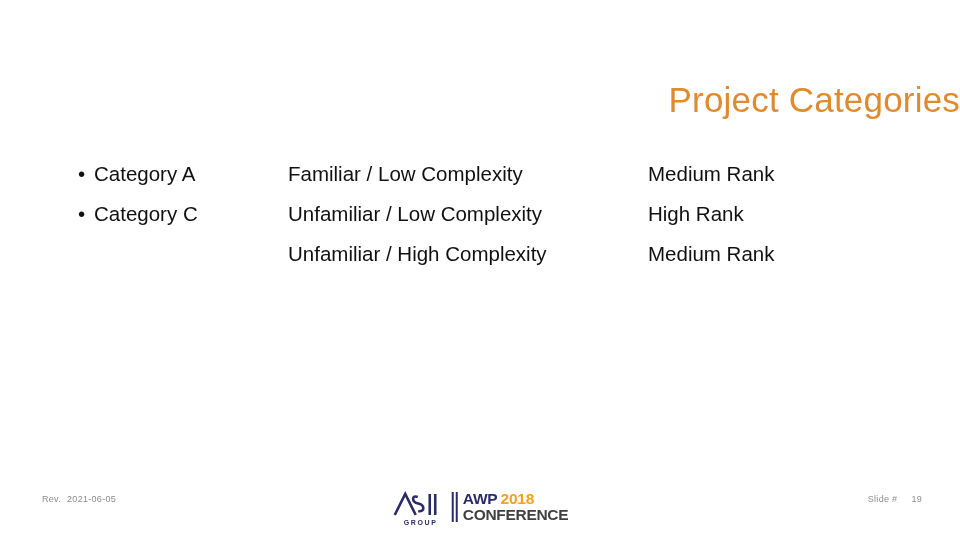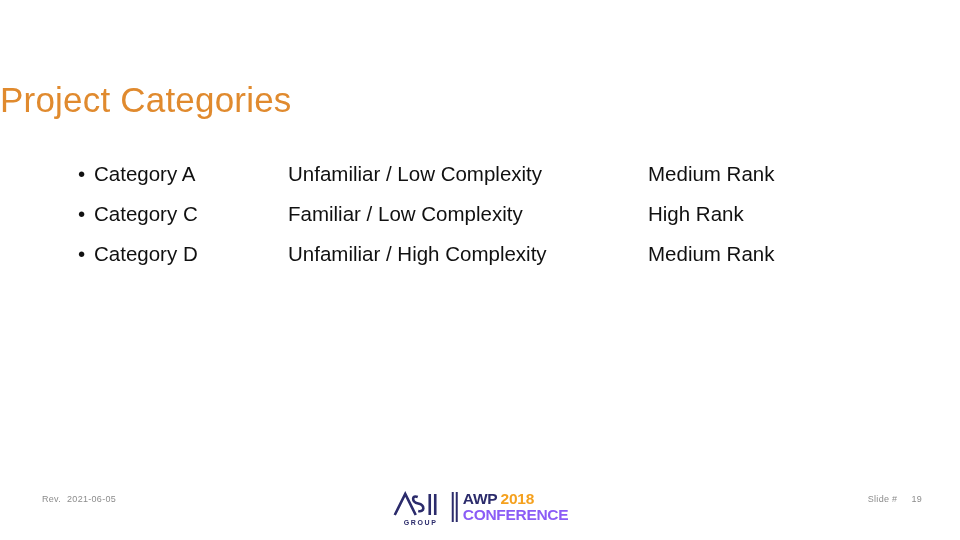--- a/index.html
+++ b/index.html
@@ -17,21 +17,21 @@
     background: #ffffff;
     overflow: hidden;
   }
 
   
   .slide-title {
     position: absolute;
     left: 0;
     top: 58px;
     width: 960px;
-    text-align: left;
+    text-align: right;
     font-size: 35px;
     font-weight: 400;
     letter-spacing: 0.2px;
     color: #E08A2E;
     line-height: 1.1;
     white-space: nowrap;
   }
 
   
   .content {
@@ -144,49 +144,46 @@
     font-size: 15.5px;
     font-weight: bold;
     letter-spacing: -0.2px;
     white-space: nowrap;
   }
   .logo-awp { color: #2B2B6B; }
   .logo-year { color: #F5A11E; margin-left: 3px; }
   .logo-line-2 {
     font-size: 15.5px;
     font-weight: bold;
-    color: #8b5cf6;
+    color: #404040;
     letter-spacing: -0.3px;
     white-space: nowrap;
   }
 </style>
 </head>
 <body>
 
 <div class="slide">
 
   <h1 class="slide-title">Project Categories</h1>
 
   <div class="content">
 
     <div class="col col-categories">
       <div class="row row-bulleted">
         <span class="bullet-dot">•</span><span>Category A</span>
       </div>
       <div class="row row-bulleted">
         <span class="bullet-dot">•</span><span>Category C</span>
       </div>
-      <div class="row row-bulleted">
-        <span class="bullet-dot">•</span><span>Category D</span>
-      </div>
     </div>
 
     <div class="col col-descriptions">
+      <div class="row">Familiar / Low Complexity</div>
       <div class="row">Unfamiliar / Low Complexity</div>
-      <div class="row">Familiar / Low Complexity</div>
       <div class="row">Unfamiliar / High Complexity</div>
     </div>
 
     <div class="col col-ranks">
       <div class="row">Medium Rank</div>
       <div class="row">High Rank</div>
       <div class="row">Medium Rank</div>
     </div>
 
   </div>

